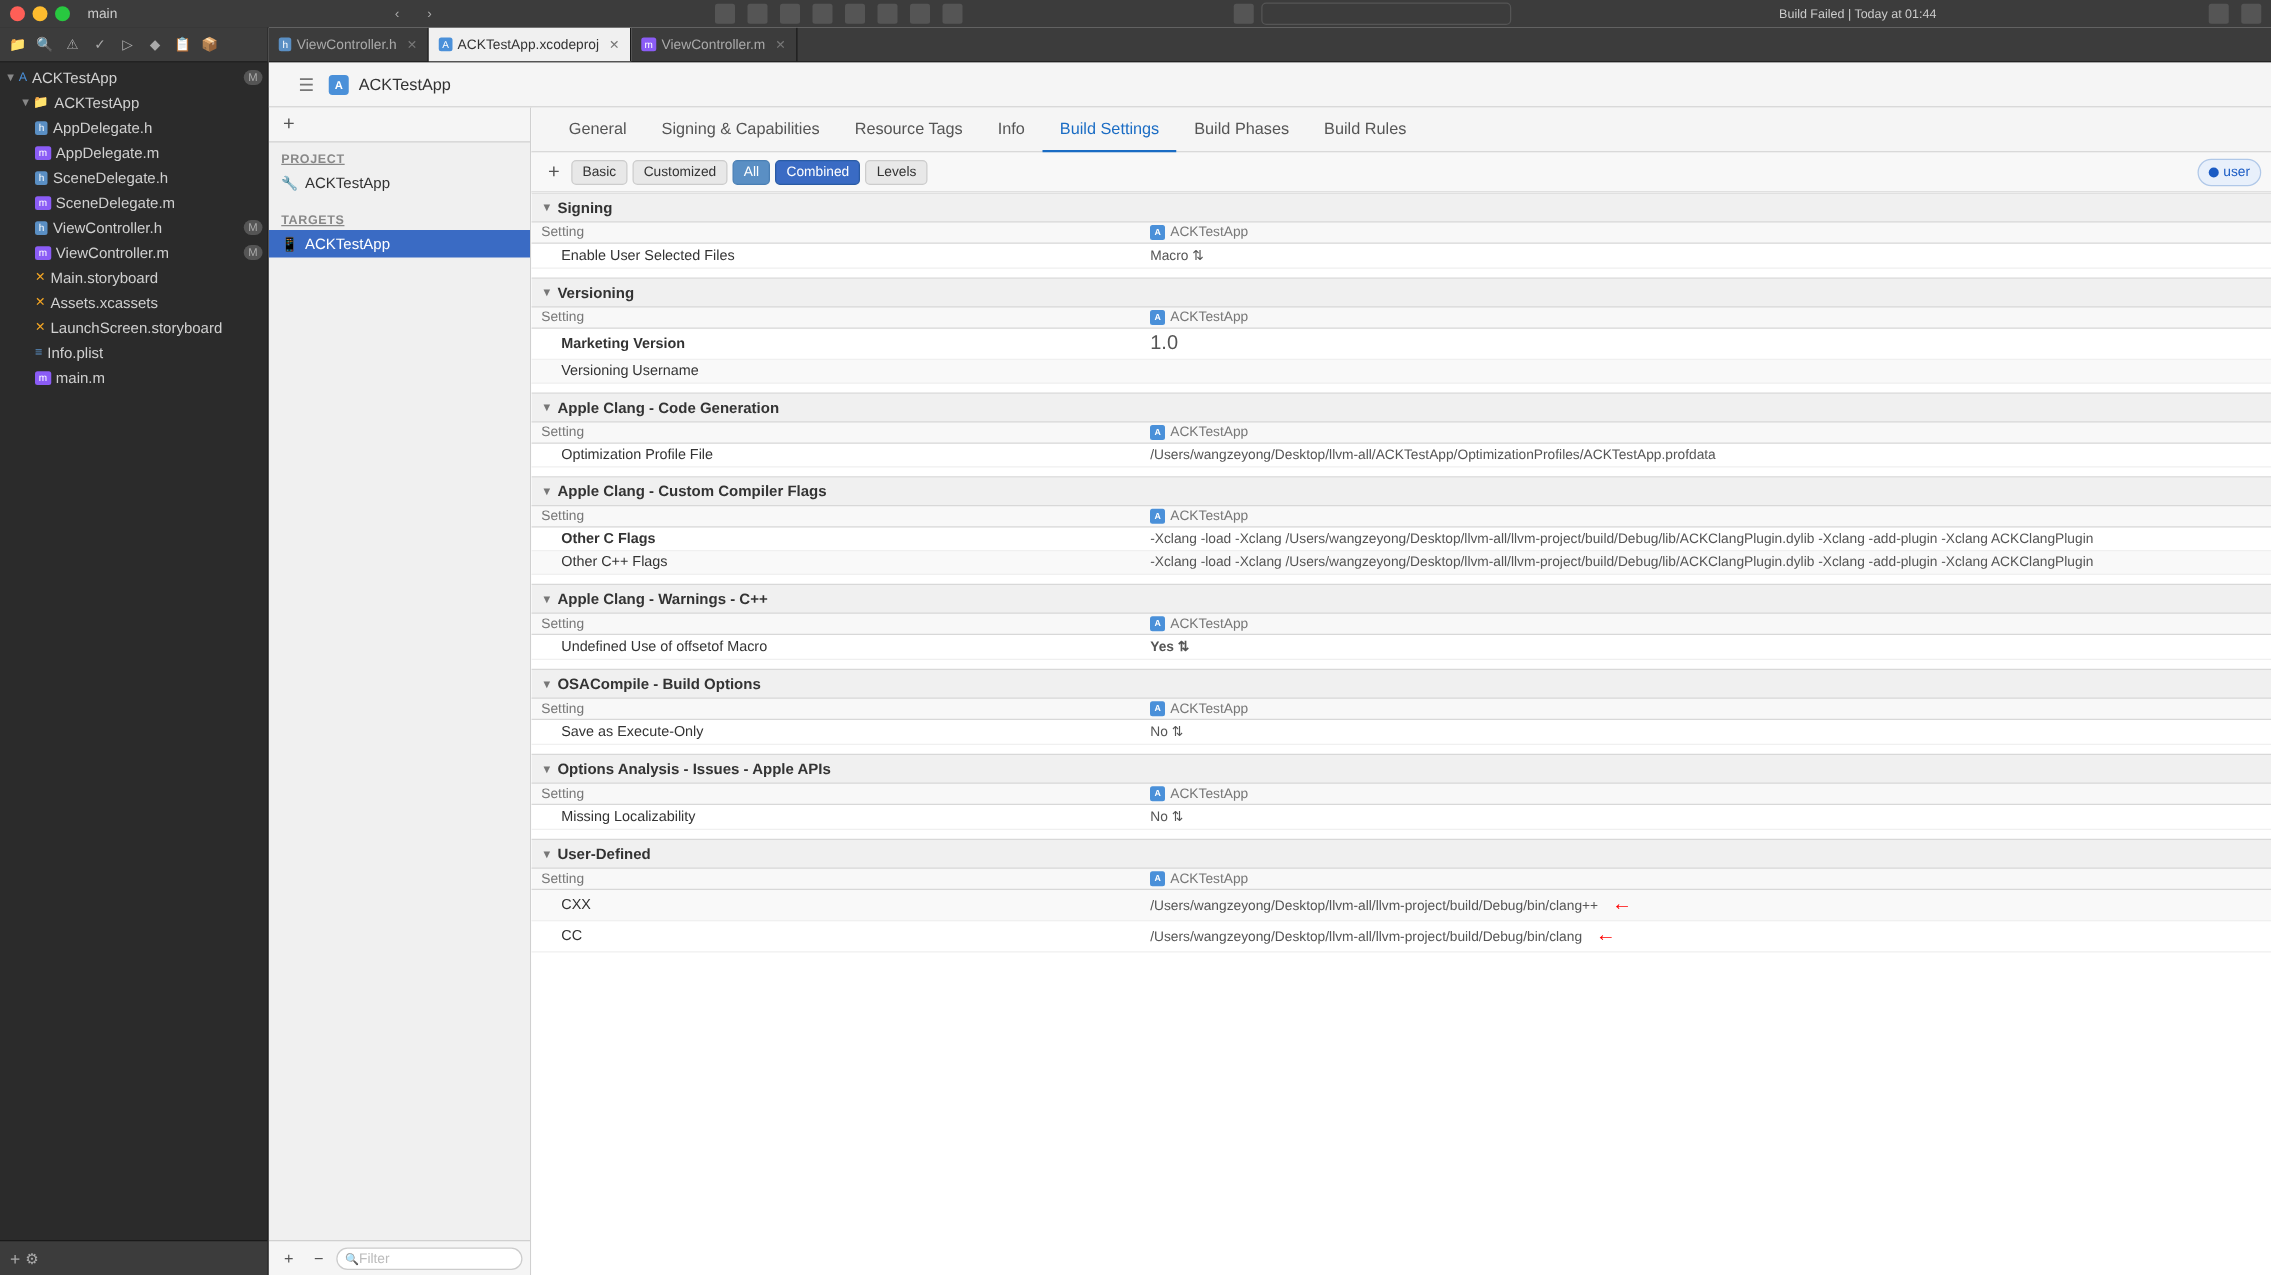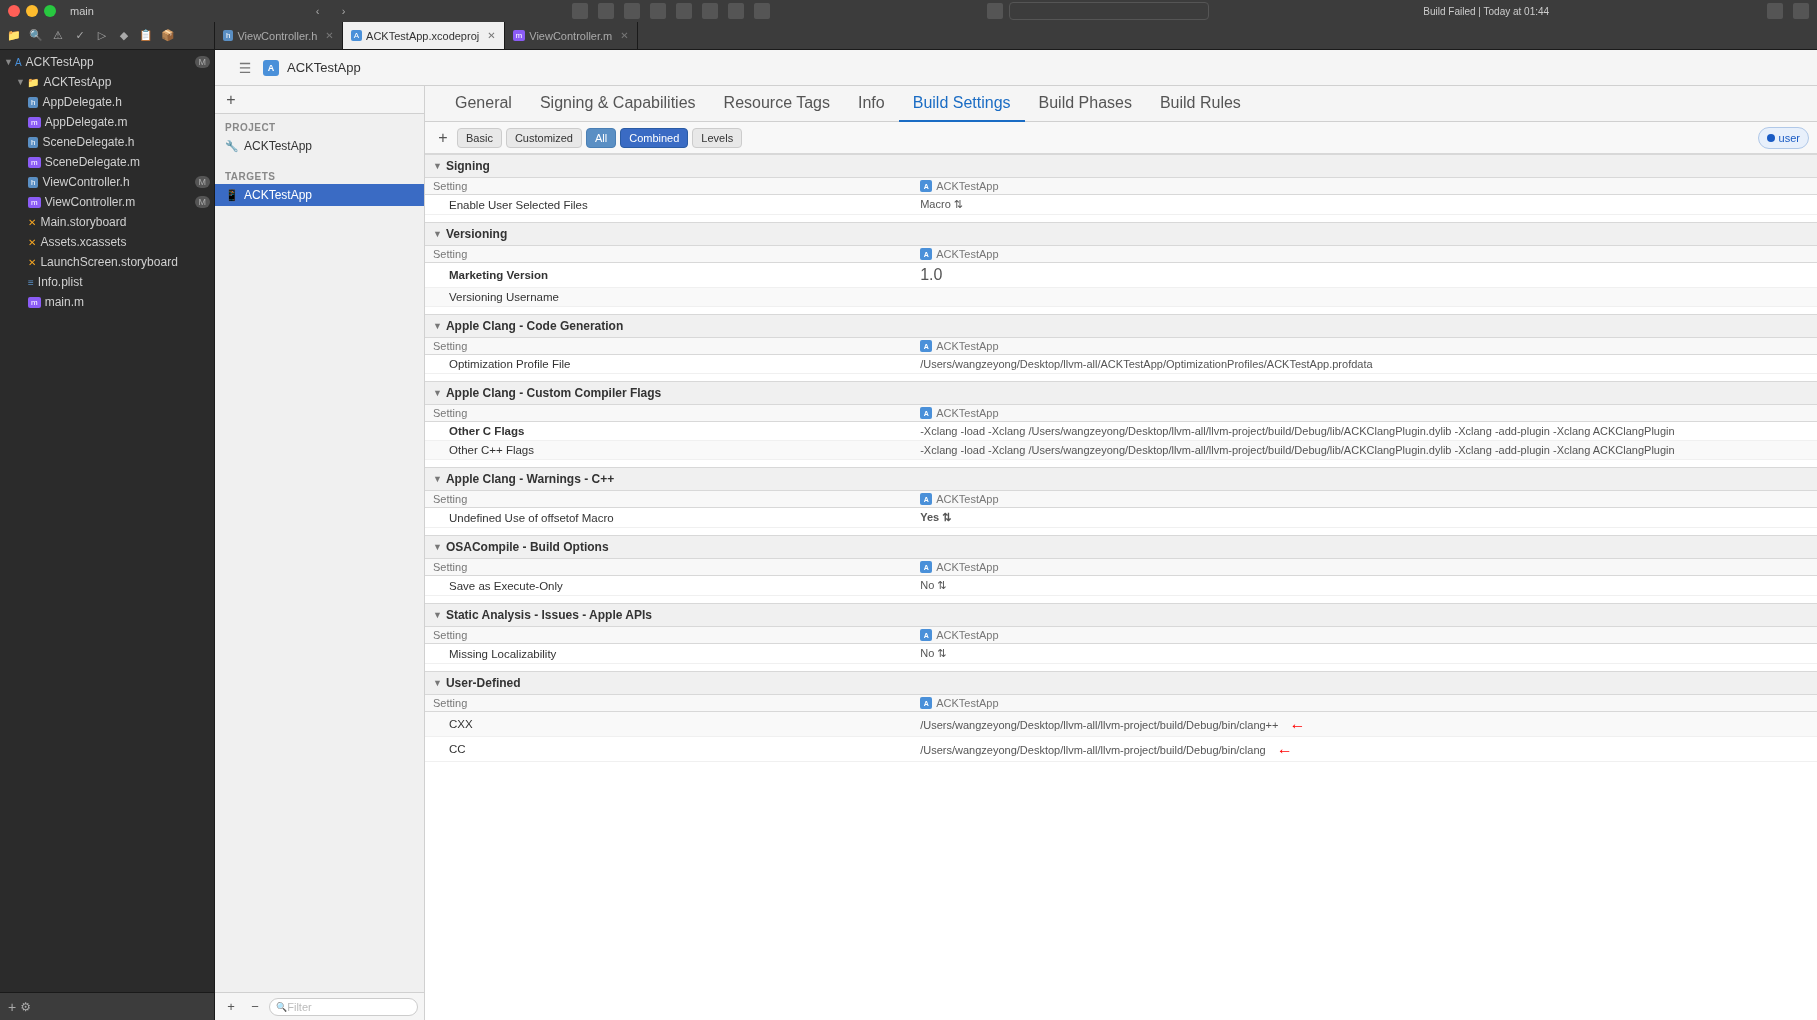--- a/index.html
+++ b/index.html
@@ -45,34 +45,34 @@
     .editor-header-title { font-size: 13px; font-weight: 500; color: #333; }
     .editor-header-icon { width: 16px; height: 16px; background: #4a90d9; border-radius: 3px; display: flex; align-items: center; justify-content: center; color: white; font-size: 9px; font-weight: bold; }
     .sidebar-toggle-btn { width: 20px; height: 20px; display: flex; align-items: center; justify-content: center; color: #777; font-size: 14px; cursor: pointer; margin-left: 8px; }
 
     
     .project-sidebar { width: 210px; background: #f0f0f0; border-right: 1px solid #d0d0d0; display: flex; flex-direction: column; flex-shrink: 0; }
     .project-sidebar-toolbar { height: 28px; background: #f5f5f5; border-bottom: 1px solid #d0d0d0; display: flex; align-items: center; padding: 0 6px; }
     .ps-add-btn { width: 20px; height: 20px; display: flex; align-items: center; justify-content: center; color: #555; font-size: 16px; cursor: pointer; }
     .project-sidebar-content { flex: 1; overflow-y: auto; }
     .ps-section { padding: 6px 0; }
-    .ps-section-label { color: #888; font-size: 10px; font-weight: 600; padding: 2px 10px; text-transform: uppercase; letter-spacing: 0.5px; }
+    .ps-section-label { color: #888; font-size: 10px; font-weight: 600; padding: 2px 10px; text-transform: uppercase; letter-spacing: 0.5px; text-decoration: underline; }
     .ps-item { display: flex; align-items: center; height: 22px; padding: 0 10px; cursor: pointer; color: #333; font-size: 12px; }
     .ps-item.selected { background: #3a6bc4; color: white; }
     .ps-item .ps-icon { margin-right: 5px; font-size: 11px; width: 14px; text-align: center; }
     .ps-footer { height: 28px; background: #f5f5f5; border-top: 1px solid #d0d0d0; display: flex; align-items: center; padding: 0 6px; gap: 4px; }
     .ps-footer-btn { width: 20px; height: 20px; display: flex; align-items: center; justify-content: center; color: #555; cursor: pointer; font-size: 13px; }
     .ps-filter { flex: 1; height: 18px; background: white; border: 1px solid #ccc; border-radius: 9px; padding: 0 6px; font-size: 11px; display: flex; align-items: center; color: #999; }
 
     
     .build-settings-main { flex: 1; display: flex; flex-direction: column; overflow: hidden; background: white; }
 
     
     .settings-nav { height: 36px; background: #f5f5f5; border-bottom: 1px solid #d0d0d0; display: flex; align-items: center; padding: 0 16px; gap: 0; flex-shrink: 0; }
-    .settings-nav-tab { padding: 0 14px; height: 36px; display: flex; align-items: center; font-size: 16px; color: #555; cursor: pointer; border-bottom: 2px solid transparent; }
+    .settings-nav-tab { padding: 0 14px; height: 36px; display: flex; align-items: center; font-size: 13px; color: #555; cursor: pointer; border-bottom: 2px solid transparent; }
     .settings-nav-tab.active { color: #1a6cc4; border-bottom: 2px solid #1a6cc4; }
 
     
     .settings-toolbar { height: 32px; background: #f8f8f8; border-bottom: 1px solid #d8d8d8; display: flex; align-items: center; padding: 0 8px; gap: 4px; flex-shrink: 0; }
     .toolbar-btn { height: 20px; padding: 0 8px; background: #e8e8e8; border: 1px solid #ccc; border-radius: 4px; font-size: 11px; color: #333; cursor: pointer; display: flex; align-items: center; }
     .toolbar-btn.active { background: #3a6bc4; color: white; border-color: #2a5ba4; }
     .toolbar-add { width: 20px; height: 20px; display: flex; align-items: center; justify-content: center; color: #555; font-size: 16px; cursor: pointer; }
     .toolbar-spacer { flex: 1; }
     .user-filter { height: 22px; background: #e8f0fb; border: 1px solid #b0c8e8; border-radius: 11px; padding: 0 8px; font-size: 11px; color: #1a5bc4; display: flex; align-items: center; gap: 4px; }
     .user-filter-dot { width: 8px; height: 8px; background: #1a5bc4; border-radius: 50%; }
@@ -489,21 +489,21 @@
       <td class="setting-name  indent-cell">Save as Execute-Only</td>
       <td class="setting-value" style="padding: 3px 8px; font-size:11px;"><span>No ⇅</span></td>
                   </tr>
                   <tr>
                     <td colspan="2" style="height:8px; background:white;"></td>
                   </tr>
                   <tr class="section-header-row">
                     <td colspan="2">
     <div class="section-title">
       <span class="section-disclosure">▼</span>
-      <span>Static Analysis - Issues - Apple APIs</span>
+      <span>Options Analysis - Issues - Apple APIs</span>
     </div>
   </td>
                   </tr>
                   <tr class="col-header-row">
     <td>
                       <div class="col-header">Setting</div>
                     </td>
     <td>
                       <div class="col-header">
       <span class="col-header-icon">A</span>

